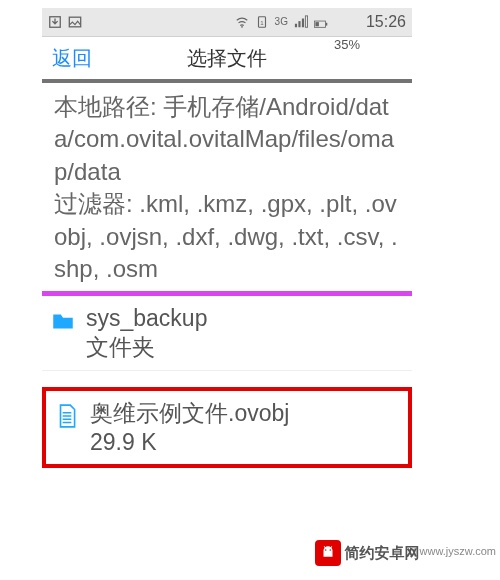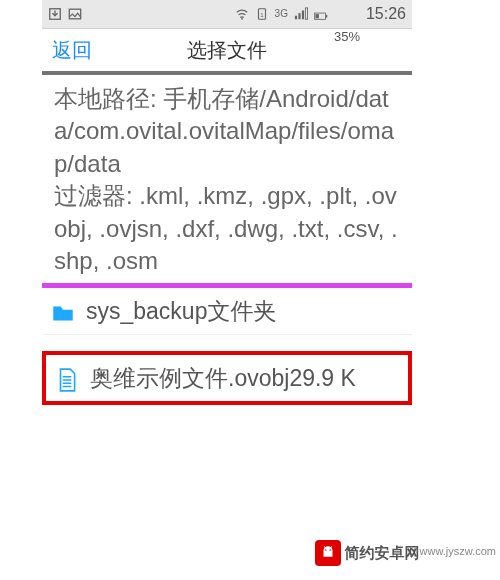--- a/index.html
+++ b/index.html
@@ -8,21 +8,21 @@
     width: 500px;
     height: 580px;
     background: #fff;
     font-family: -apple-system, "Segoe UI", "Microsoft YaHei", "PingFang SC", sans-serif;
     overflow: hidden;
     position: relative;
   }
   .phone {
     position: absolute;
     left: 42px;
-    top: 0;
+    top: 8px;
     width: 370px;
     height: 500px;
     background: #fff;
     box-sizing: border-box;
   }
   .statusbar {
     height: 28px;
     background: #e8e8e8;
     border-bottom: 1px solid #d0d0d0;
     display: flex;
@@ -90,21 +90,21 @@
   }
   .row .icon {
     width: 26px;
     height: 26px;
     flex-shrink: 0;
     margin-top: 4px;
     align-self: flex-start;
   }
   .row .texts {
     display: flex;
-    flex-direction: row;
+    flex-direction: column;
     font-size: 23px;
     color: #555;
     line-height: 1.25;
   }
   .highlight {
     border: 4px solid #e30000;
     margin-top: 16px;
   }
   .watermark {
     position: absolute;

